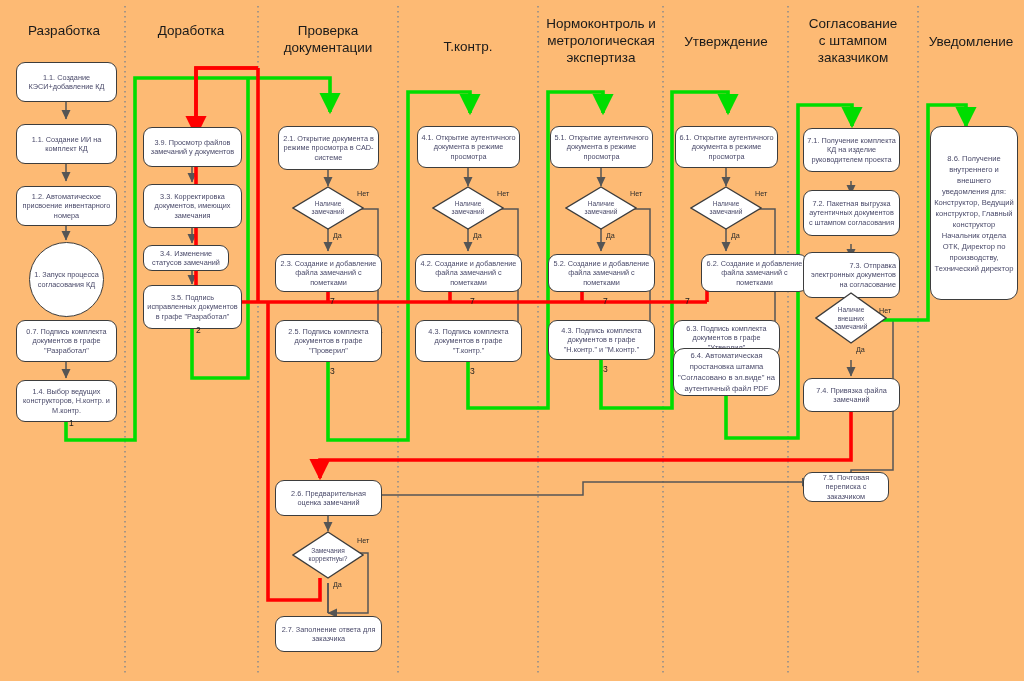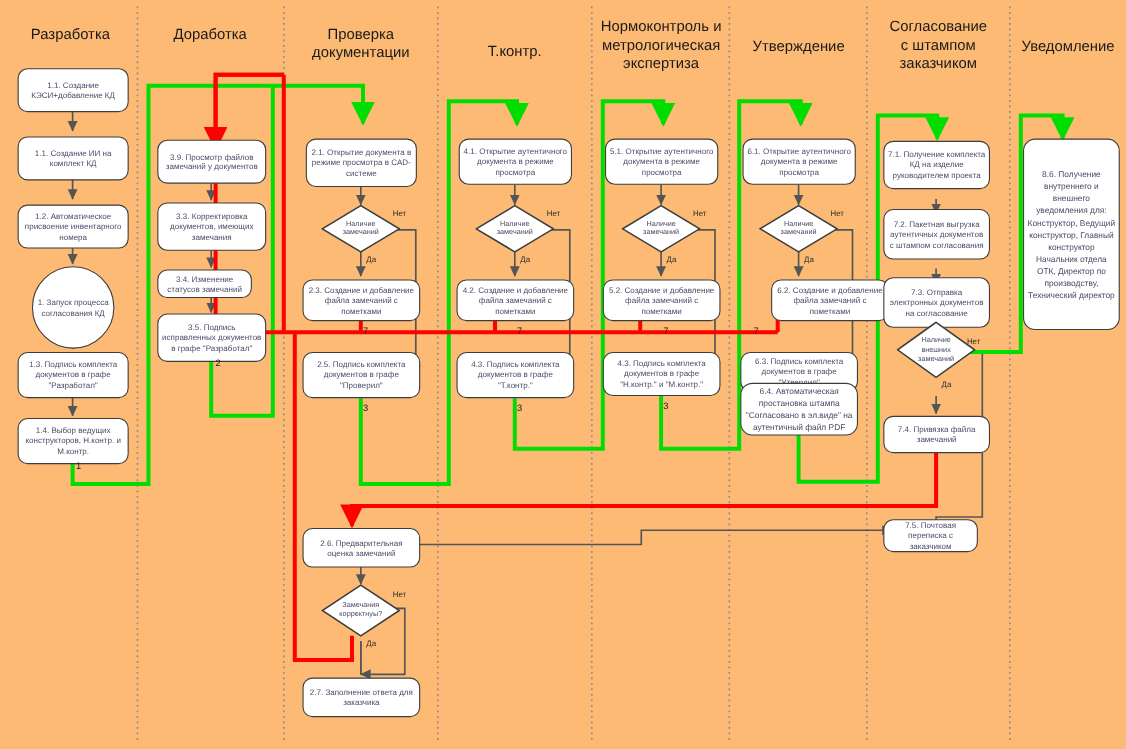--- a/index.html
+++ b/index.html
@@ -146,21 +146,21 @@
     <div>Согласование</div>
     <div>с штампом</div>
     <div>заказчиком</div>
   </div>
   <div class="lane-title" style="left:920px;top:33px;width:102px;">Уведомление</div>
 
   <div class="node" style="left:16px;top:62px;width:101px;height:40px;">1.1. Создание КЭСИ+добавление КД</div>
   <div class="node" style="left:16px;top:124px;width:101px;height:40px;">1.1. Создание ИИ на комплект КД</div>
   <div class="node" style="left:16px;top:186px;width:101px;height:40px;">1.2. Автоматическое присвоение инвентарного номера</div>
   <div class="node circle" style="left:29px;top:242px;width:75px;height:75px;">1. Запуск процесса согласования КД</div>
-  <div class="node" style="left:16px;top:320px;width:101px;height:42px;">1.3. Подпись комплекта документов в графе "Разработал"</div>
+  <div class="node" style="left:16px;top:320px;width:101px;height:42px;">0.7. Подпись комплекта документов в графе "Разработал"</div>
   <div class="node" style="left:16px;top:380px;width:101px;height:42px;">1.4. Выбор ведущих конструкторов, Н.контр. и М.контр.</div>
   <div class="num" style="left:69px;top:418px;">1</div>
 
   <div class="node" style="left:143px;top:127px;width:99px;height:40px;">3.9. Просмотр файлов замечаний у документов</div>
   <div class="node" style="left:143px;top:184px;width:99px;height:44px;">3.3. Корректировка документов, имеющих замечания</div>
   <div class="node" style="left:143px;top:245px;width:86px;height:26px;">3.4. Изменение статусов замечаний</div>
   <div class="node" style="left:143px;top:285px;width:99px;height:44px;">3.5. Подпись исправленных документов в графе "Разработал"</div>
   <div class="num" style="left:196px;top:325px;">2</div>
 
   <div class="node" style="left:278px;top:126px;width:101px;height:44px;">2.1. Открытие документа в режиме просмотра в CAD-системе</div>
@@ -224,21 +224,21 @@
   </div>
   <div class="elabel" style="left:755px;top:189px;">Нет</div>
   <div class="elabel" style="left:731px;top:231px;">Да</div>
   <div class="node" style="left:673px;top:254px;width:107px;height:38px;margin-left:28px;">6.2. Создание и добавление файла замечаний с пометками</div>
   <div class="num" style="left:685px;top:296px;">7</div>
   <div class="node" style="left:673px;top:320px;width:107px;height:36px;">6.3. Подпись комплекта документов в графе "Утвердил"</div>
   <div class="node big" style="left:673px;top:348px;width:107px;height:48px;">6.4. Автоматическая простановка штампа "Согласовано в эл.виде" на аутентичный файл PDF</div>
 
   <div class="node" style="left:803px;top:128px;width:97px;height:44px;">7.1. Получение комплекта КД на изделие руководителем проекта</div>
   <div class="node" style="left:803px;top:190px;width:97px;height:46px;">7.2. Пакетная выгрузка аутентичных документов с штампом согласования</div>
-  <div class="node" style="left:803px;top:252px;width:97px;height:46px;">7.3. Отправка электронных документов на согласование</div>
+  <div class="node" style="left:803px;top:252px;width:97px;height:46px;text-align:right;">7.3. Отправка электронных документов на согласование</div>
   <div class="diamond-wrap" style="left:815px;top:292px;width:72px;height:52px;">
     <svg width="72" height="52" viewBox="0 0 72 52">
         <polygon points="36,1 71,26 36,51 1,26" fill="#fff" stroke="#3d3d3d" stroke-width="1.4"></polygon>
       </svg>
     <div class="diamond-lbl" style="left:10px;top:14px;width:52px;height:26px;">Наличие внешних замечаний</div>
   </div>
   <div class="elabel" style="left:879px;top:306px;">Нет</div>
   <div class="elabel" style="left:856px;top:345px;">Да</div>
   <div class="node" style="left:803px;top:378px;width:97px;height:34px;">7.4. Привязка файла замечаний</div>
   <div class="node" style="left:803px;top:472px;width:86px;height:30px;">7.5. Почтовая переписка с заказчиком</div>

